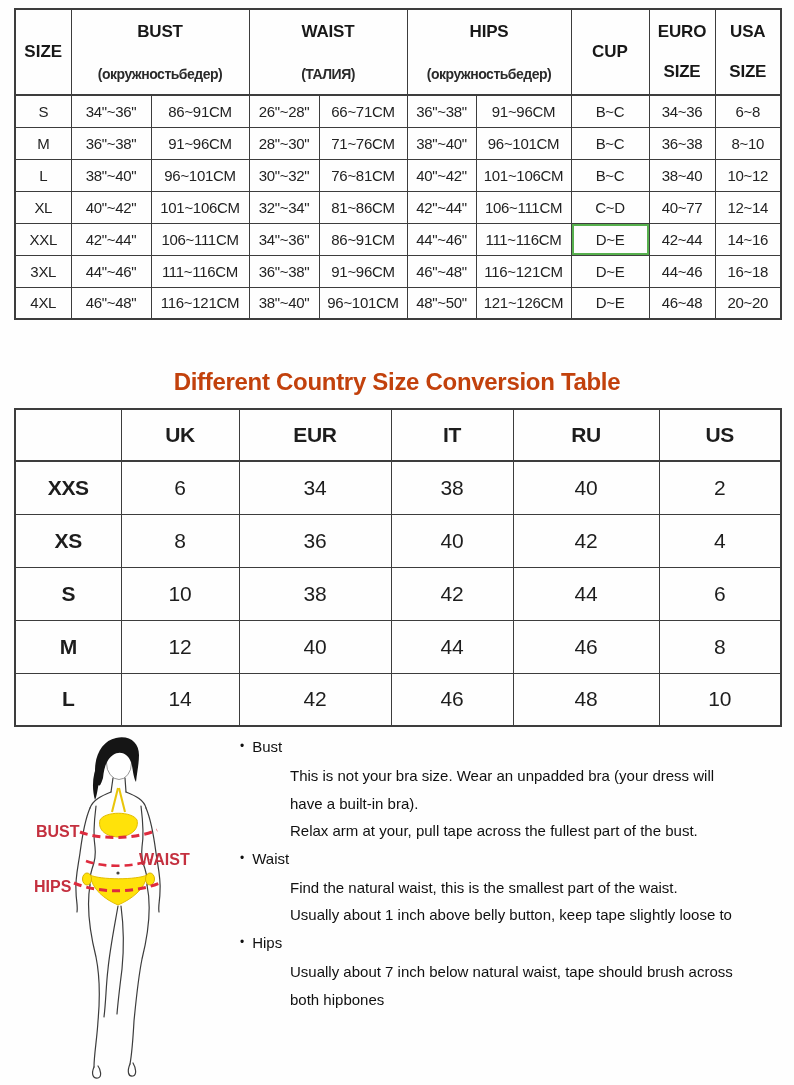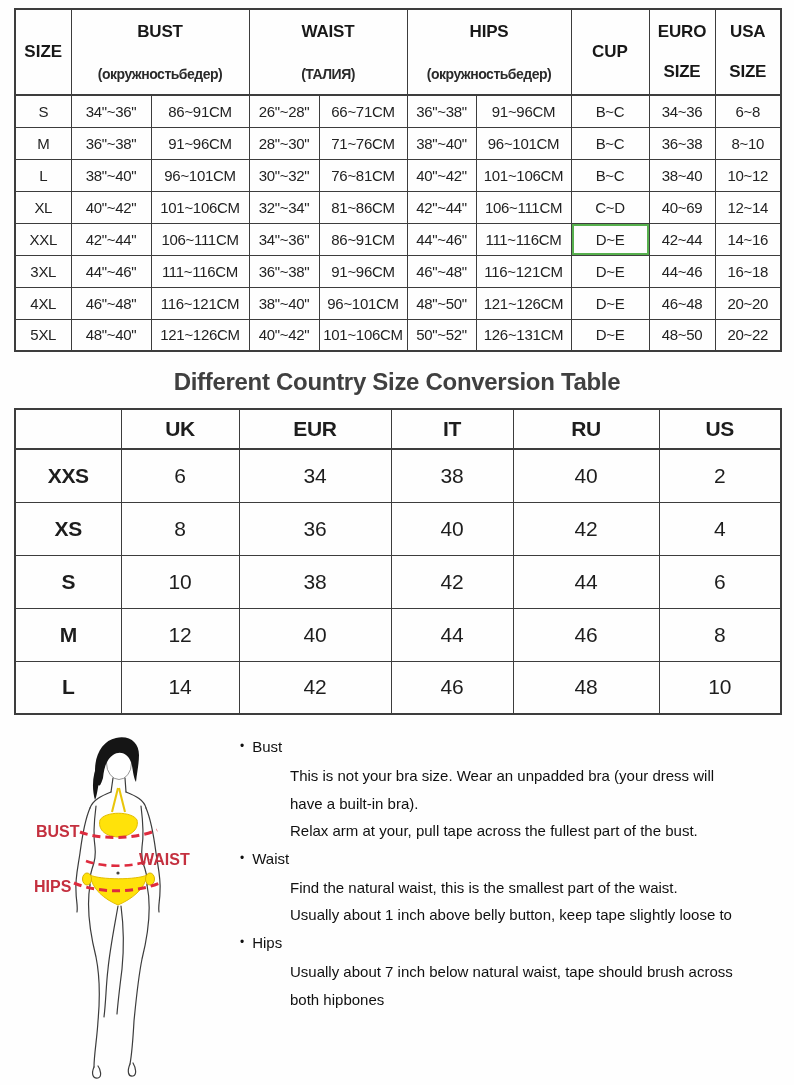--- a/index.html
+++ b/index.html
@@ -20,27 +20,27 @@
   .size-table tbody tr { height:32px; }
   .size-table tbody td { font-size:15px; letter-spacing:-0.3px; color:#222; }
   .th-stack { display:flex; flex-direction:column; justify-content:space-between; height:60px; padding:12px 0; }
   .th-main { font-size:17px; font-weight:700; letter-spacing:-0.2px; color:#181818; }
   .th-sub  { font-size:14px; font-weight:700; letter-spacing:-0.5px; color:#2a2a2a; }
   .th-center { font-size:17px; font-weight:700; color:#181818; }
   .hl { box-shadow: inset 0 0 0 2px #57b04e; }
 
   
   .conv-title { position:absolute; left:0; top:368px; width:794px; text-align:center;
-    font-size:24px; font-weight:700; letter-spacing:-0.3px; color:#404040; }
+    font-size:24px; font-weight:700; letter-spacing:-0.3px; color:#c2410c; }
   .conv-table { position:absolute; left:14px; top:408px; width:766px; border:2px solid #3d3d3d; }
   .conv-table th, .conv-table td {
     border:1px solid #3d3d3d; text-align:center; vertical-align:middle;
     font-size:21px; letter-spacing:-0.3px; color:#1d1d1d; padding:0;
   }
-  .conv-table thead tr { height:40px; }
+  .conv-table thead tr { height:52px; }
   .conv-table thead th { border-bottom:2px solid #3d3d3d; font-weight:700; }
   .conv-table tbody tr { height:53px;margin-top:44px; }
   .conv-table .row-label { font-weight:700; }
 
   
   .guide { position:absolute; left:240px; top:733px; width:552px; font-size:15px;
     line-height:27.4px; color:#101010; }
   .g-bullet { display:flex; align-items:baseline; }
   .g-dot { font-size:12px; margin-right:8px; position:relative; top:-2px; }
   .g-line { padding-left:50px; }
@@ -141,21 +141,21 @@
       </tr>
       <tr>
         <td>XL</td>
         <td>40"~42"</td>
         <td>101~106CM</td>
         <td>32"~34"</td>
         <td>81~86CM</td>
         <td>42"~44"</td>
         <td>106~111CM</td>
         <td>C~D</td>
-        <td>40~69</td>
+        <td>40~77</td>
         <td>12~14</td>
       </tr>
       <tr>
         <td>XXL</td>
         <td>42"~44"</td>
         <td>106~111CM</td>
         <td>34"~36"</td>
         <td>86~91CM</td>
         <td>44"~46"</td>
         <td>111~116CM</td>
@@ -179,32 +179,20 @@
         <td>4XL</td>
         <td>46"~48"</td>
         <td>116~121CM</td>
         <td>38"~40"</td>
         <td>96~101CM</td>
         <td>48"~50"</td>
         <td>121~126CM</td>
         <td>D~E</td>
         <td>46~48</td>
         <td>20~20</td>
-      </tr>
-      <tr>
-        <td>5XL</td>
-        <td>48"~40"</td>
-        <td>121~126CM</td>
-        <td>40"~42"</td>
-        <td>101~106CM</td>
-        <td>50"~52"</td>
-        <td>126~131CM</td>
-        <td>D~E</td>
-        <td>48~50</td>
-        <td>20~22</td>
       </tr>
     </tbody>
   </table>
 
   <div class="conv-title">Different Country Size Conversion Table</div>
 
   <table class="conv-table">
     <colgroup>
       <col style="width:106px">
         <col style="width:118px">

